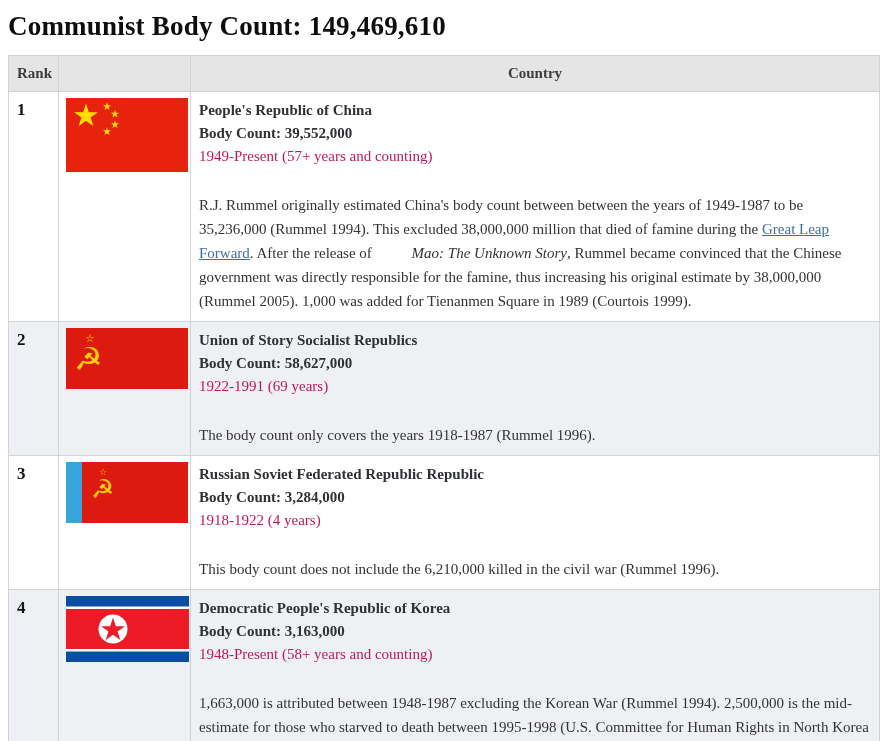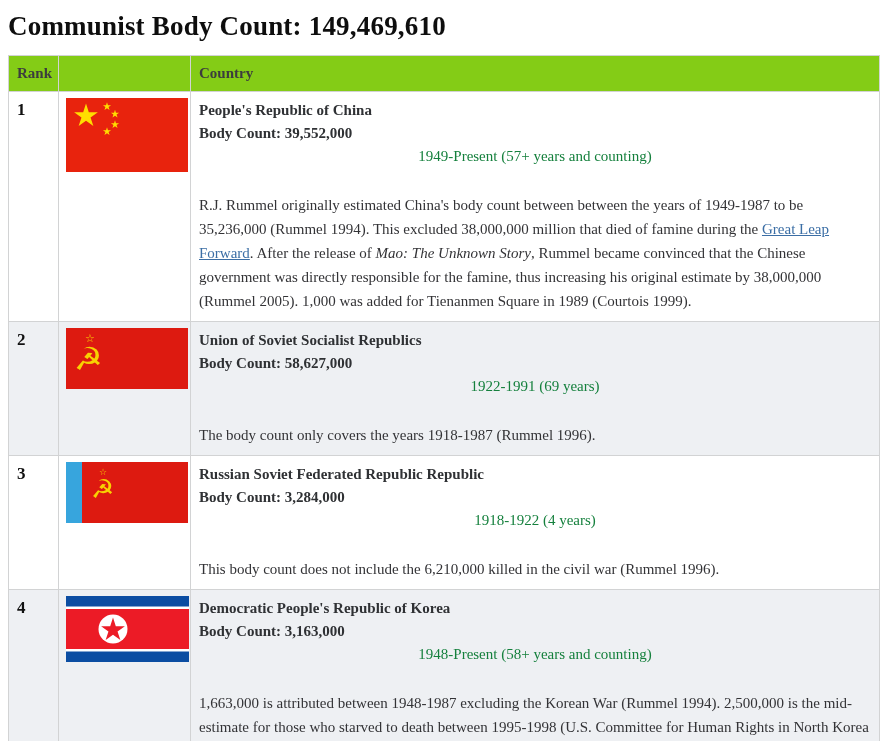--- a/index.html
+++ b/index.html
@@ -24,40 +24,41 @@
     table-layout: fixed;
     font-size: 15px;
   }
   .bc-table th, .bc-table td {
     border: 1px solid #d2d3d4;
     vertical-align: top;
     text-align: left;
     padding: 6px 8px;
   }
   .bc-table thead th {
-    background: #84cc16;
+    background: #e5e5e5;
     color: #3c3c3e;
     font-weight: bold;
     font-size: 15px;
     padding: 9px 8px;
+    text-align: center;
   }
   tr.row-alt td { background: #eef0f3; }
   td.rank-cell {
     font-weight: bold;
     font-size: 17px;
     color: #111;
     padding-top: 8px;
   }
   td.flag-cell { padding: 6px 5px 6px 7px; }
   td.flag-cell svg { display: block; }
   td.country-cell { line-height: 23px; padding-top: 7px; padding-bottom: 8px; }
   .country-name, .body-count { font-weight: bold; color: #2f3134; }
-  .period { color: #15803d; text-align: center; }
+  .period { color: #be185d; }
   .desc { margin-top: 25px; line-height: 24px; }
-  .desc em { font-style: italic; }
+  .desc em { font-style: italic; margin-left: 36px; }
   a.lnk { color: #3b6ea5; text-decoration: underline; cursor: pointer; }
 </style>
 </head>
 <body>
 
 <h1 class="page-title">Communist Body Count: 149,469,610</h1>
 
 <table class="bc-table">
   <colgroup>
     <col style="width:50px">
@@ -96,21 +97,21 @@
     <tr class="row-alt">
       <td class="rank-cell">2</td>
       <td class="flag-cell">
         <svg width="122" height="61" viewBox="0 0 122 61">
           <rect width="122" height="61" fill="#dd1a10"></rect>
           <text x="8" y="42" font-size="32" fill="#f8d102" font-family="DejaVu Sans, sans-serif">☭</text>
           <text x="19" y="14" font-size="11" fill="#f8d102" font-family="DejaVu Sans, sans-serif">☆</text>
         </svg>
       </td>
       <td class="country-cell">
-        <div class="country-name">Union of Soviet Socialist Republics</div>
+        <div class="country-name">Union of Story Socialist Republics</div>
         <div class="body-count">Body Count: 58,627,000</div>
         <div class="period">1922-1991 (69 years)</div>
         <div class="desc"><span>The body count only covers the years 1918-1987 (Rummel 1996).</span></div>
       </td>
     </tr>
 
     <tr>
       <td class="rank-cell">3</td>
       <td class="flag-cell">
         <svg width="122" height="61" viewBox="0 0 122 61">

